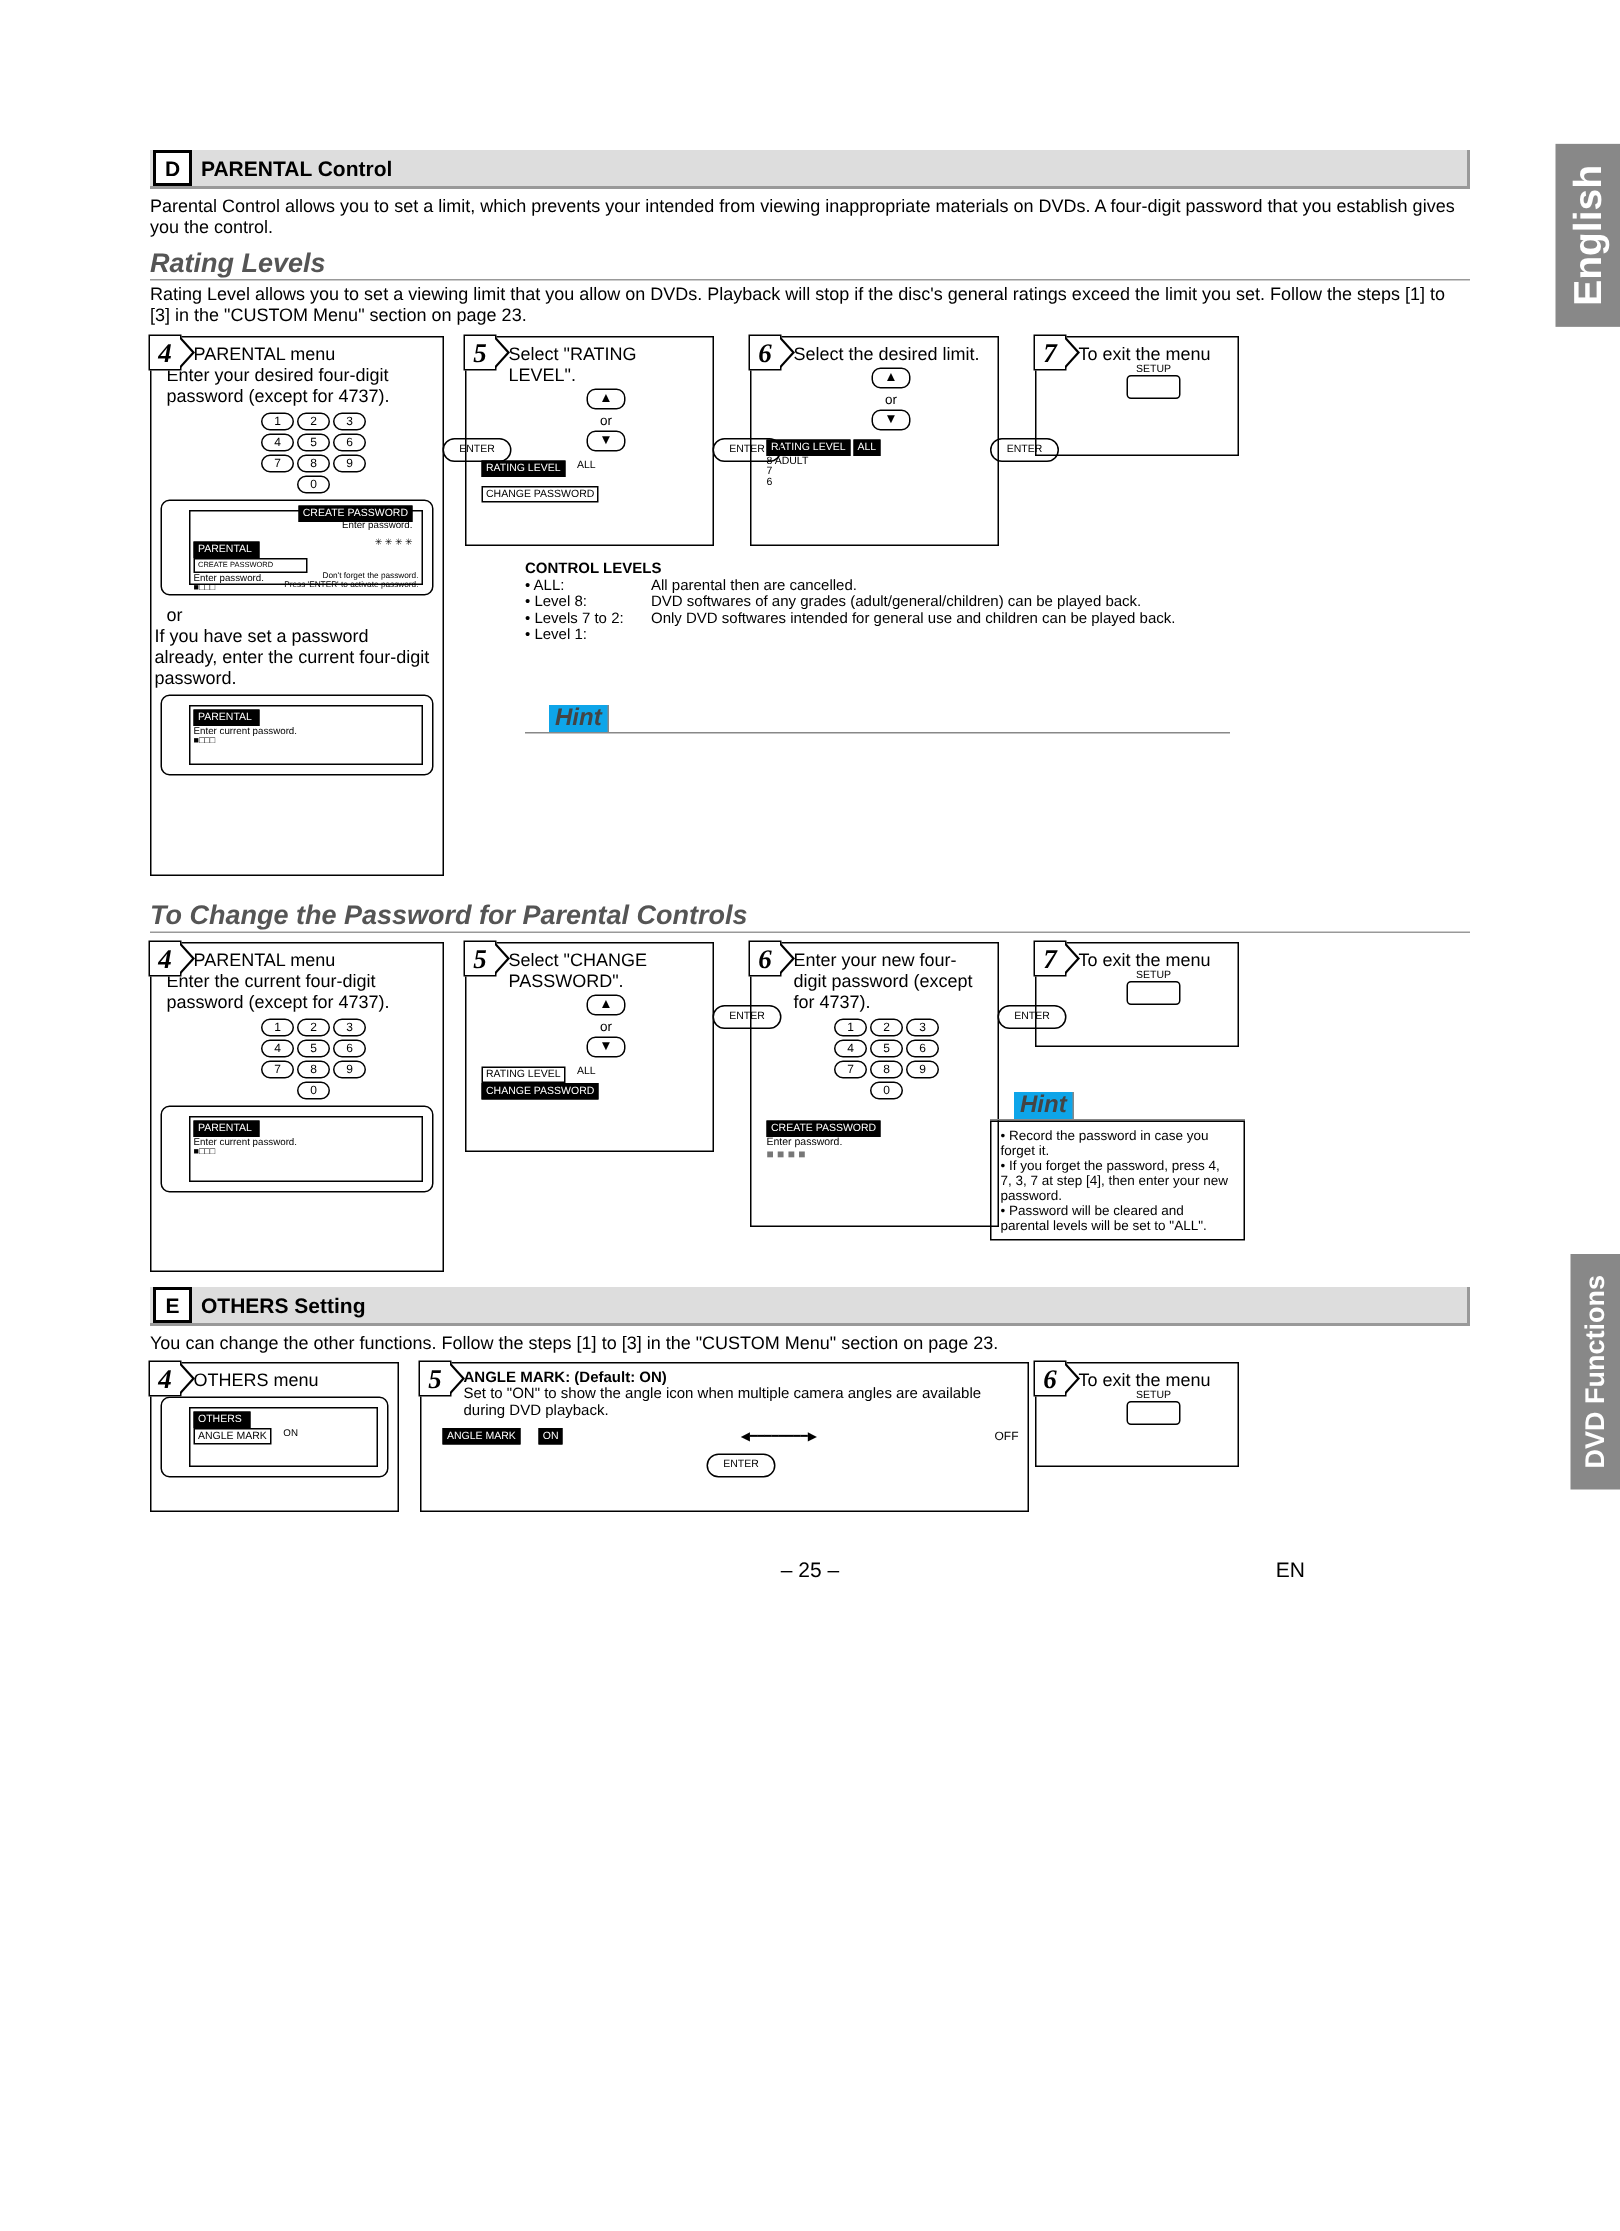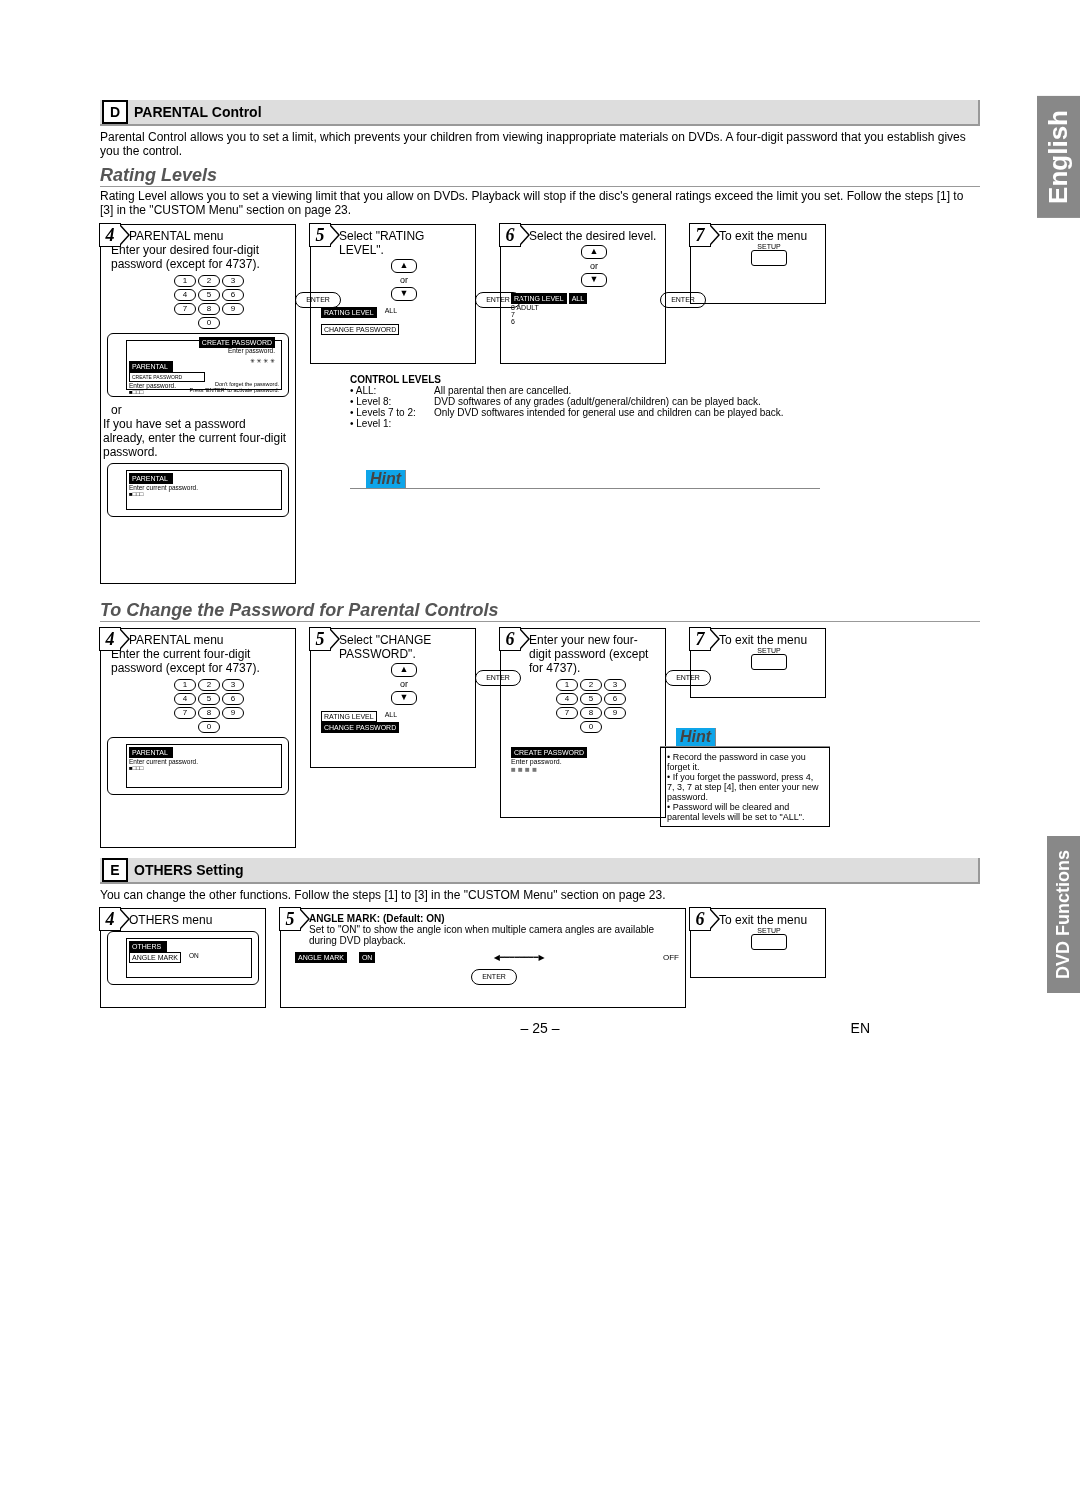--- a/index.html
+++ b/index.html
@@ -192,21 +192,21 @@
   .tv-inner {
     border: 1px solid #000;
     position: absolute;
     top: 6px; left: 18px; right: 6px; bottom: 6px;
     font-size: 6.5px;
     padding: 2px;
   }
   .footer {
     text-align: center;
     font-size: 14px;
-    margin-top: 12px;
+    margin-top: 30px;
     position: relative;
   }
   .footer .en {
     position: absolute;
     right: 110px;
     font-size: 14px;
   }
   .abs { position: absolute; }
   .layout { position: relative; margin-top: 6px; }
   .cell { position: absolute; border: 1px solid #000; padding: 4px 6px 4px 28px; }
@@ -216,21 +216,21 @@
 
 <div class="side-tab tab-english">English</div>
 <div class="side-tab tab-dvd">DVD Functions</div>
 
 <div class="page">
 
   <div class="section-bar">
     <div class="box">D</div>
     <div class="title">PARENTAL Control</div>
   </div>
-  <p class="para">Parental Control allows you to set a limit, which prevents your children from viewing inappropriate materials on DVDs. A four-digit password that you establish gives you the control.</p>
+  <p class="para">Parental Control allows you to set a limit, which prevents your intended from viewing inappropriate materials on DVDs. A four-digit password that you establish gives you the control.</p>
 
   <div class="subheading">Rating Levels</div>
   <p class="para">Rating Level allows you to set a viewing limit that you allow on DVDs. Playback will stop if the disc's general ratings exceed the limit you set. Follow the steps [1] to [3] in the "CUSTOM Menu" section on page 23.</p>
 
   <div class="layout" style="height:370px;">
 
     <div class="cell" style="left:0; top:0; width:160px; height:350px;">
       <div class="step-num">4</div>
       <div class="celltext">PARENTAL menu</div>
       <div class="celltext" style="margin-left:-18px;">Enter your desired four-digit password (except for 4737).</div>
@@ -284,21 +284,21 @@
           <div class="osd-box osd-inv">RATING LEVEL</div>
           <div>ALL</div>
         </div>
         <div class="osd-box" style="font-size:7px;display:inline-block;">CHANGE PASSWORD</div>
       </div>
     </div>
     <div class="enter-btn abs" style="left:195px;top:68px;">ENTER</div>
 
     <div class="cell" style="left:400px; top:0; width:130px; height:130px;">
       <div class="step-num">6</div>
-      <div class="celltext">Select the desired level.</div>
+      <div class="celltext">Select the desired limit.</div>
       <div class="arrow-btn">▲</div>
       <div class="smalltext" style="text-align:center">or</div>
       <div class="arrow-btn">▼</div>
       <div style="margin-top:6px;margin-left:-18px;font-size:7px;">
         <div class="osd-box osd-inv" style="display:inline-block;">RATING LEVEL</div>
         <div class="osd-box osd-inv" style="display:inline-block;">ALL</div>
         <div>8  ADULT</div>
         <div>7</div>
         <div>6</div>
       </div>

